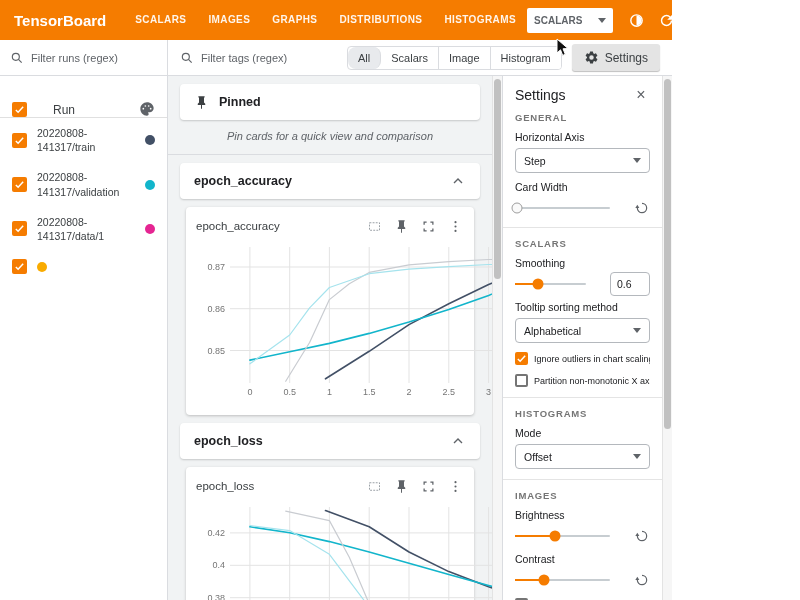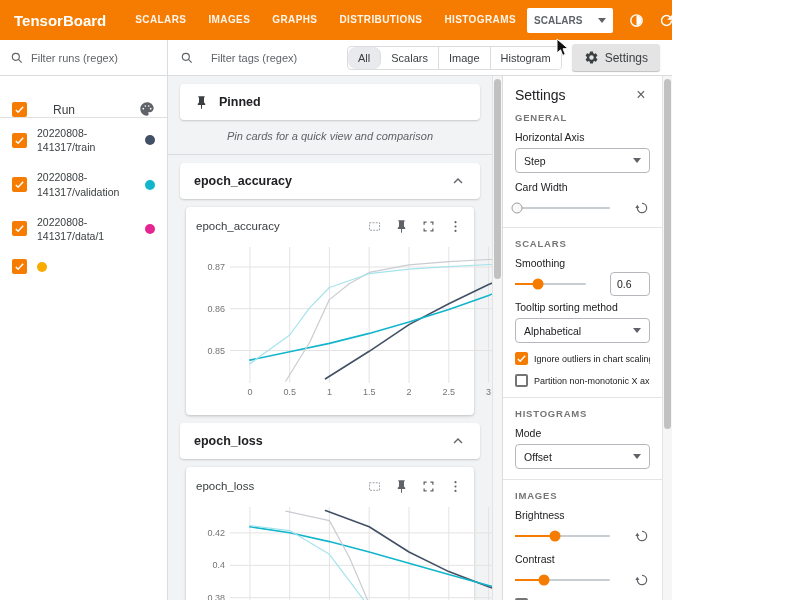--- a/index.html
+++ b/index.html
@@ -22,21 +22,21 @@
   .icon-btn { width:26px; height:26px; display:flex; align-items:center; justify-content:center; cursor:pointer; border-radius:50%; }
   .icon-btn svg { width:17px; height:17px; }
 
   
   .toolbar { flex:0 0 36px; display:flex; background:#fff; border-bottom:1px solid #dadce0; align-items:stretch; }
   .runs-filter { flex:0 0 168px; border-right:1px solid #dadce0; display:flex; align-items:center; gap:7px; padding:0 10px; }
   .search-ic svg { width:14px; height:14px; display:block; }
   .search-input { border:none; outline:none; font-size:11px; color:#3c4043; width:100%; background:transparent; }
   .search-input::placeholder { color:#5f6368; }
   .tags-area { flex:1; display:flex; align-items:center; padding:0 12px 0 12px; gap:10px; min-width:0; }
-  .tags-filter { display:flex; align-items:center; gap:17px; flex:1; min-width:0; }
+  .tags-filter { display:flex; align-items:center; gap:7px; flex:1; min-width:0; }
   .chip-group { display:flex; border:1px solid #dadce0; border-radius:4px; overflow:hidden; height:24px; flex:0 0 auto; }
   .chip { font-size:11px; color:#3c4043; display:flex; align-items:center; padding:0 10px; border-right:1px solid #dadce0; background:#fff; cursor:pointer; white-space:nowrap; }
   .chip:last-child { border-right:none; }
   .chip.selected { background:#e8eaed;border-radius:8px; }
   .settings-btn { flex:0 0 auto; height:27px; align-self:center; background:#e4e4e4; border-radius:3px; display:flex; align-items:center;
                   gap:6px; padding:0 12px; font-size:12px; color:#3c4043; cursor:pointer; box-shadow:0 1px 1px rgba(0,0,0,.25); }
   .settings-btn svg { width:15px; height:15px; }
 
   
   .content { flex:1; display:flex; min-height:0; }

